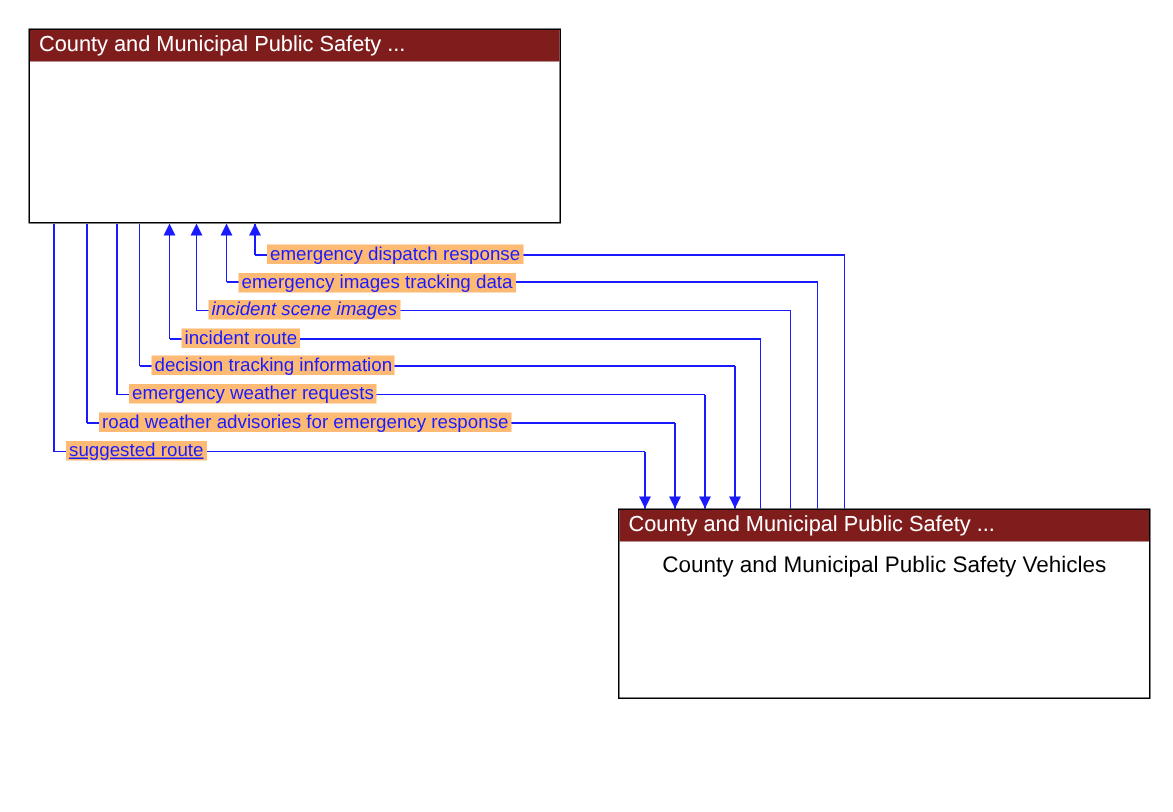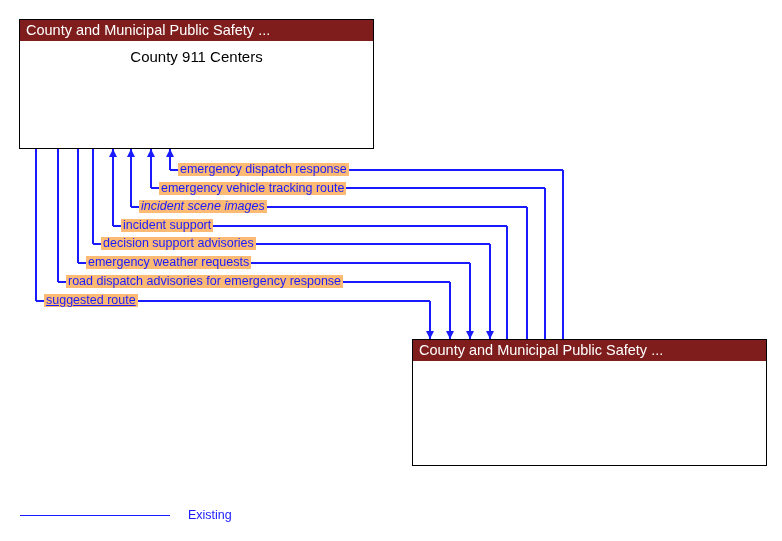--- a/index.html
+++ b/index.html
@@ -141,36 +141,32 @@
       <line x1="450" y1="282" x2="450" y2="339" stroke="#1a1aff" stroke-width="1.3" shape-rendering="crispEdges"></line>
       <polygon points="446,331 454,331 450,339" fill="#1a1aff"></polygon>
       <line x1="36" y1="149" x2="36" y2="301" stroke="#1a1aff" stroke-width="1.3" shape-rendering="crispEdges"></line>
       <line x1="36" y1="301" x2="430" y2="301" stroke="#1a1aff" stroke-width="1.3" shape-rendering="crispEdges"></line>
       <line x1="430" y1="301" x2="430" y2="339" stroke="#1a1aff" stroke-width="1.3" shape-rendering="crispEdges"></line>
       <polygon points="426,331 434,331 430,339" fill="#1a1aff"></polygon>
     </svg>
 
   <div class="entity" id="box-top">
     <div class="entity-title">County and Municipal Public Safety ...</div>
-    <div class="entity-name">County 911 Centers</div>
   </div>
 
   <div class="entity" id="box-bottom">
     <div class="entity-title">County and Municipal Public Safety ...</div>
+    <div class="entity-name">County and Municipal Public Safety Vehicles</div>
   </div>
 
   <div id="flow-labels">
       <div class="flow-label" style="left: 178px; top: 163px;">emergency dispatch response</div>
-      <div class="flow-label" style="left: 159px; top: 182px;">emergency vehicle tracking route</div>
+      <div class="flow-label" style="left: 159px; top: 182px;">emergency images tracking data</div>
       <div class="flow-label" style="left: 139px; top: 200px; font-style: italic;">incident scene images</div>
-      <div class="flow-label" style="left: 121px; top: 219px;">incident support</div>
-      <div class="flow-label" style="left: 101px; top: 237px;">decision support advisories</div>
+      <div class="flow-label" style="left: 121px; top: 219px;">incident route</div>
+      <div class="flow-label" style="left: 101px; top: 237px;">decision tracking information</div>
       <div class="flow-label" style="left: 86px; top: 256px;">emergency weather requests</div>
-      <div class="flow-label" style="left: 66px; top: 275px;">road dispatch advisories for emergency response</div>
+      <div class="flow-label" style="left: 66px; top: 275px;">road weather advisories for emergency response</div>
       <div class="flow-label" style="left: 44px; top: 294px; text-decoration: underline;">suggested route</div>
     </div>
 
-  <div id="legend">
-    <div id="legend-line"></div>
-    <div id="legend-label">Existing</div>
-  </div>
 
 </div>
 
 </body></html>

